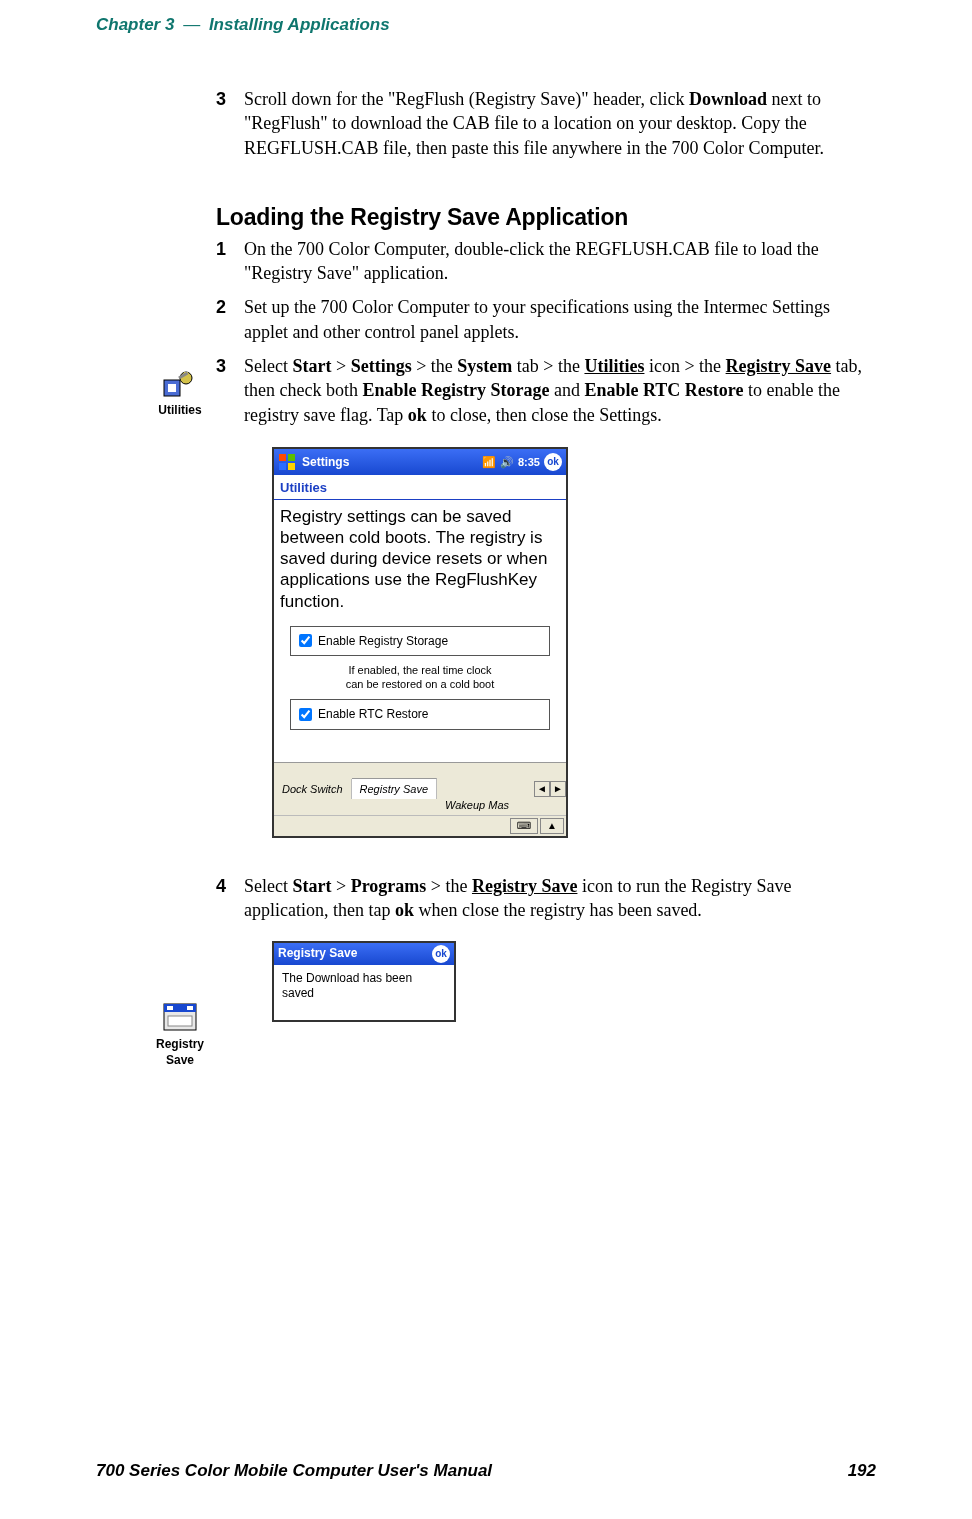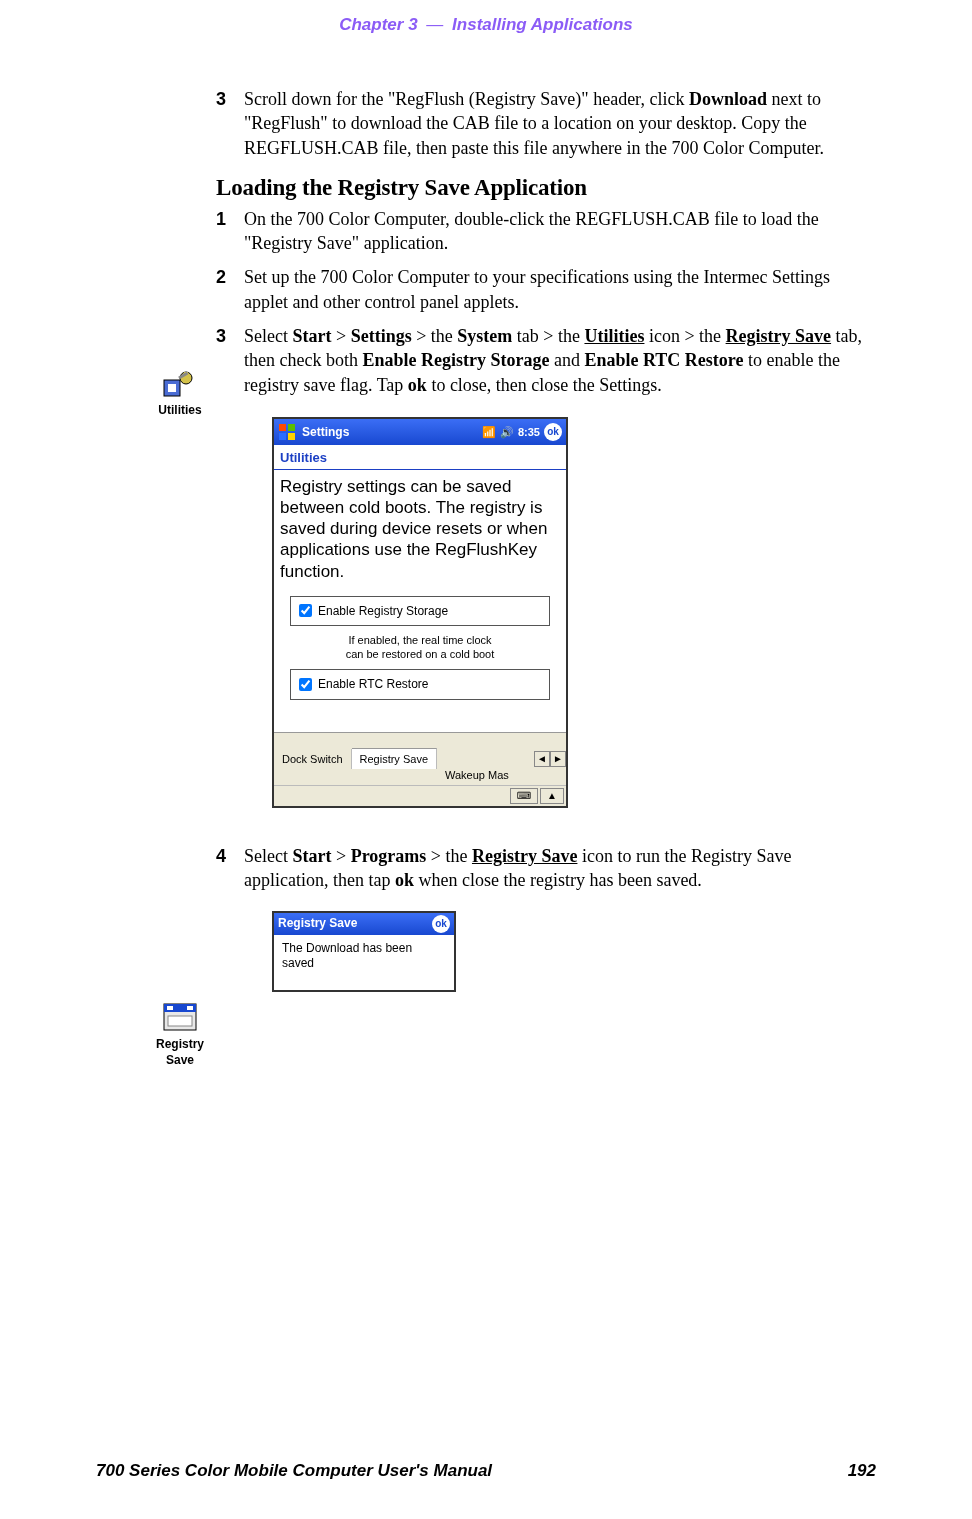--- a/index.html
+++ b/index.html
@@ -13,26 +13,26 @@
     background: #fff;
   }
   .page {
     width: 972px;
     height: 1519px;
     position: relative;
     box-sizing: border-box;
     padding: 14px 96px 40px 96px;
   }
   .running-head {
-    text-align: center;
+    text-align: left;
     font-family: Arial, Helvetica, sans-serif;
     font-weight: bold;
     font-style: italic;
     font-size: 17px;
-    color: #8b5cf6;
+    color: #0f766e;
   }
   .running-head .dash { font-style: normal; font-weight: normal; padding: 0 4px; }
 
   .content {
     margin-top: 50px;
     margin-left: 120px; 
   }
 
   ol.steps {
     list-style: none;
@@ -50,24 +50,24 @@
     top: 0;
     font-family: Arial, Helvetica, sans-serif;
     font-weight: bold;
     font-size: 18px;
   }
   .body-text { font-size: 18px; }
   .body-text .b { font-weight: bold; }
   .body-text .u { text-decoration: underline; }
 
   h3.section {
-    font-family: Liberation Serif, serif;
+    font-family: Liberation Sans, sans-serif;
     font-weight: 800;
     font-size: 23px;
-    margin: 12px 0 4px 0;
+    margin: 42px 0 4px 0;
     letter-spacing: -0.2px;
   }
 
   
   .margin-icon {
     position: absolute;
     left: 150px;
     width: 60px;
     text-align: center;
     font-family: Tahoma, Arial, sans-serif;
@@ -135,20 +135,21 @@
   .tabbar {
     display: flex;
     align-items: center;
     background: #ece9d8;
     border-top: 1px solid #999;
     font-size: 11px;
   }
   .tabbar .tab {
     padding: 3px 8px;
     border-right: 1px solid #bbb;
+    font-style: italic;
   }
   .tabbar .tab.active {
     background: #fff;
     border-top: 1px solid #999;
     margin-top: -1px;
   }
   .tabbar .spinner {
     margin-left: auto;
     display:flex;
   }

